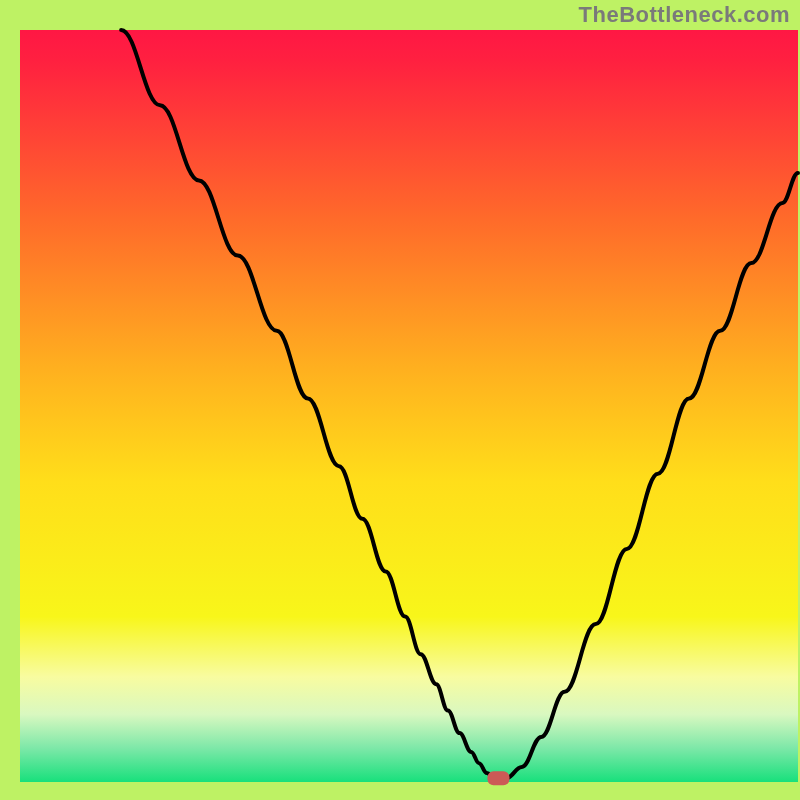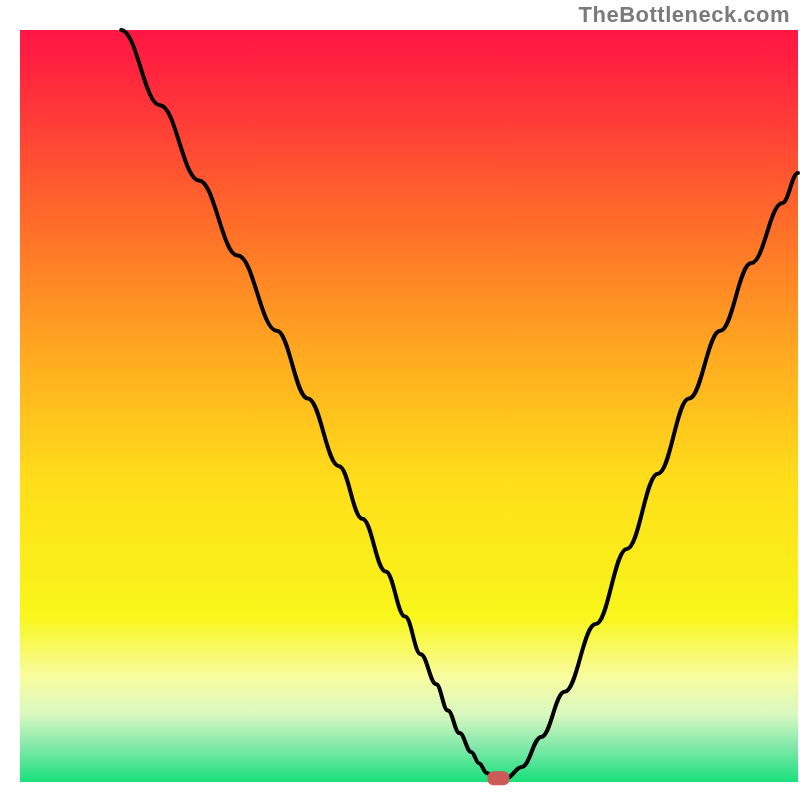--- a/index.html
+++ b/index.html
@@ -8,21 +8,21 @@
     width: 800px;
     height: 800px;
     overflow: hidden;
     font-family: Arial, Helvetica, sans-serif;
     background: #000;
   }
   .frame {
     position: relative;
     width: 800px;
     height: 800px;
-    background: #ffffff;
+    background: #bef264;
   }
   .watermark {
     position: absolute;
     top: 2px;
     right: 10px;
     color: #7a7a7a;
     font-size: 22px;
     font-weight: 600;
     letter-spacing: 0.5px;
     z-index: 5;

